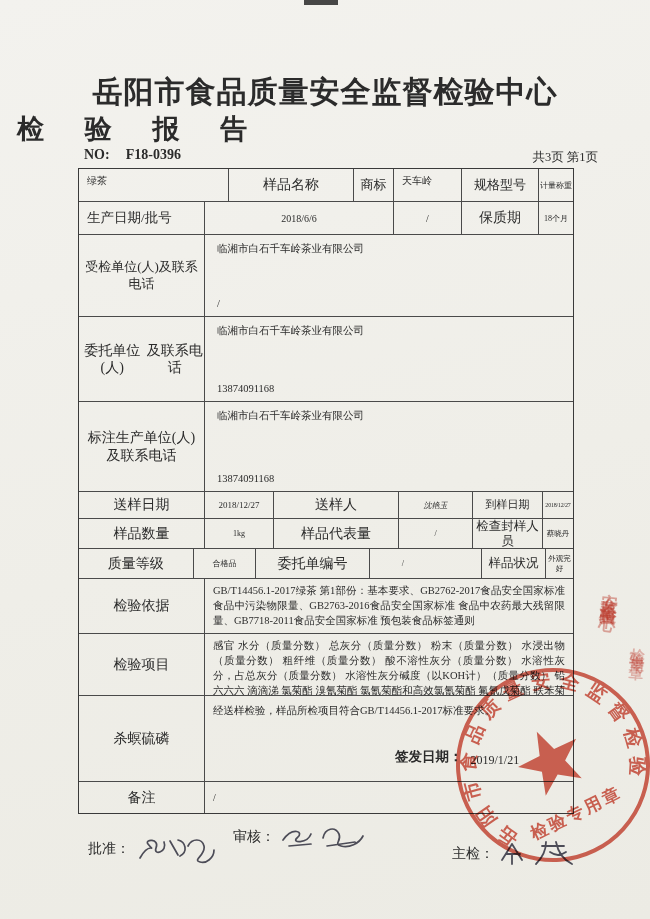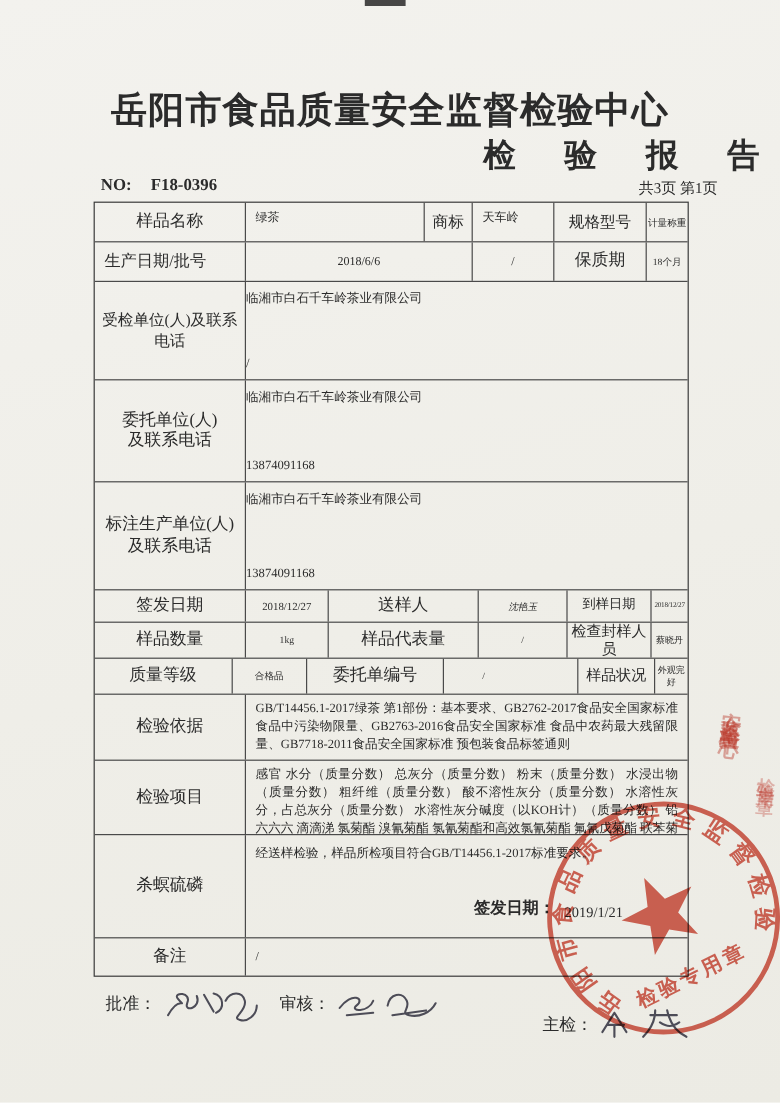--- a/index.html
+++ b/index.html
@@ -4,50 +4,50 @@
 <style>
   html,body{margin:0;padding:0;}
   .page{
     position:relative;width:650px;height:919px;overflow:hidden;
     background:linear-gradient(165deg,#f3f2ee 0%,#efeee8 55%,#ecebe4 100%);
     font-family:"Liberation Serif","DejaVu Serif",serif;color:#2b2b2b;
   }
   .scan-mark{position:absolute;left:304px;top:0;width:34px;height:5px;background:#1c1c1c;opacity:.8;}
   .org-title{position:absolute;top:72px;left:0;width:100%;text-align:center;
     font-size:30px;font-weight:700;letter-spacing:1px;}
-  .doc-title{position:absolute;top:111px;left:0;width:100%;text-align:right;
+  .doc-title{position:absolute;top:111px;left:0;width:100%;text-align:left;
     font-size:27px;font-weight:700;letter-spacing:17px;text-indent:17px;}
   .no-line{position:absolute;left:84px;top:147px;font-size:14px;font-weight:600;}
   .no-line .no-value{margin-left:16px;font-weight:600;}
   .page-info{position:absolute;right:52px;top:149px;font-size:12.5px;}
 
   .rpt-table{position:absolute;left:78px;top:168px;width:494px;border:1.5px solid #3a3a3a;background:transparent;}
   .tr{display:flex;box-sizing:border-box;}
   .tr + .tr{border-top:1px solid #4a4a4a;}
   .td{box-sizing:border-box;display:flex;align-items:center;justify-content:center;
       text-align:center;overflow:hidden;}
   .td + .td{border-left:1px solid #4a4a4a;}
   .lbl{font-size:14px;line-height:1.25;}
   .lbl-sm{font-size:12.5px;line-height:1.15;padding:0 2px;}
   .val{font-size:10px;}
   .val-left{justify-content:flex-start;text-align:left;padding-left:8px;}
   .val-tinydate{font-size:6px;letter-spacing:-.2px;}
   .val-tiny{font-size:8px;}
   .unit-cell{flex-direction:column;align-items:flex-start;justify-content:space-between;
-      padding:7px 0;font-size:10.5px;text-align:left;}
+      padding:7px 12px;font-size:10.5px;text-align:left;}
   .para-cell{display:block;padding:5px 8px 4px 8px;font-size:10.5px;line-height:1.42;
       text-align:justify;}
   .items-cell{text-align-last:center;}
   .concl-cell{display:block;position:relative;padding:8px 8px;font-size:10.5px;text-align:left;}
   .issue-line{position:absolute;left:190px;bottom:15px;font-size:13.5px;font-weight:600;}
   .issue-date{font-weight:400;font-size:12px;margin-left:8px;display:inline-block;transform:translateY(3px);}
 
   .footer-row{position:absolute;left:0;top:822px;width:100%;font-size:14px;}
   .sig-block{position:absolute;display:flex;align-items:center;}
-  .sig-approve{left:88px;top:0;}
+  .sig-approve{left:88px;top:12px;}
   .sig-review{left:233px;top:0;}
   .sig-chief{left:452px;top:16px;}
   .sig-svg{margin-left:4px;}
 
   .stamp{position:absolute;left:440px;top:652px;width:226px;height:226px;
     transform:rotate(-26deg);opacity:.82;mix-blend-mode:multiply;pointer-events:none;}
   .bleed{position:absolute;writing-mode:vertical-rl;color:rgba(198,54,40,.42);
     mix-blend-mode:multiply;pointer-events:none;font-weight:600;}
   .bleed-1{left:599px;top:580px;font-size:17px;letter-spacing:3px;transform:rotate(6deg);}
   .bleed-2{left:628px;top:636px;font-size:15px;letter-spacing:4px;color:rgba(198,54,40,.32);transform:rotate(4deg);}
@@ -61,22 +61,22 @@
   <div class="org-title">岳阳市食品质量安全监督检验中心</div>
   <div class="doc-title">检 验 报 告</div>
   <div class="no-line">
     <span>NO:</span><span class="no-value">F18-0396</span>
   </div>
   <div class="page-info">共3页 第1页</div>
 
   <div class="rpt-table">
 
     <div class="tr" style="height:32px;">
+      <div class="td val val-left" style="width:149px;align-items:flex-start;padding-top:5px;">绿茶</div>
       <div class="td lbl" style="width:125px;">样品名称</div>
-      <div class="td val val-left" style="width:149px;align-items:flex-start;padding-top:5px;">绿茶</div>
       <div class="td lbl" style="width:40px;font-size:13px;">商标</div>
       <div class="td val val-left" style="width:68px;align-items:flex-start;padding-top:5px;">天车岭</div>
       <div class="td lbl" style="width:77px;font-size:13px;">规格型号</div>
       <div class="td val-tiny" style="width:35px;">计量称重</div>
     </div>
 
     <div class="tr" style="height:33px;">
       <div class="td lbl val-left" style="width:125px;font-size:13.5px;">生产日期/批号</div>
       <div class="td val" style="width:189px;">2018/6/6</div>
       <div class="td val" style="width:68px;">/</div>
@@ -89,21 +89,21 @@
         <span>受检单位(人)及联系</span>
         <span>电话</span>
       </div>
       <div class="td unit-cell" style="width:369px;">
         <span>临湘市白石千车岭茶业有限公司</span>
         <span>/</span>
       </div>
     </div>
 
     <div class="tr" style="height:85px;">
-      <div class="td lbl" style="width:125px;flex-direction:column;">
+      <div class="td lbl" style="width:125px;flex-direction:row;">
         <span>委托单位(人)</span>
         <span>及联系电话</span>
       </div>
       <div class="td unit-cell" style="width:369px;">
         <span>临湘市白石千车岭茶业有限公司</span>
         <span>13874091168</span>
       </div>
     </div>
 
     <div class="tr" style="height:90px;">
@@ -111,21 +111,21 @@
         <span>标注生产单位(人)</span>
         <span>及联系电话</span>
       </div>
       <div class="td unit-cell" style="width:369px;">
         <span>临湘市白石千车岭茶业有限公司</span>
         <span>13874091168</span>
       </div>
     </div>
 
     <div class="tr" style="height:27px;">
-      <div class="td lbl" style="width:125px;">签发日期</div>
+      <div class="td lbl" style="width:125px;">送样日期</div>
       <div class="td val" style="width:69px;font-size:9px;">2018/12/27</div>
       <div class="td lbl" style="width:125px;">送样人</div>
       <div class="td val-tiny" style="width:74px;font-style:italic;">沈艳玉</div>
       <div class="td lbl" style="width:70px;font-size:11px;">到样日期</div>
       <div class="td val-tinydate" style="width:31px;">2018/12/27</div>
     </div>
 
     <div class="tr" style="height:30px;">
       <div class="td lbl" style="width:125px;">样品数量</div>
       <div class="td val-tiny" style="width:69px;">1kg</div>

